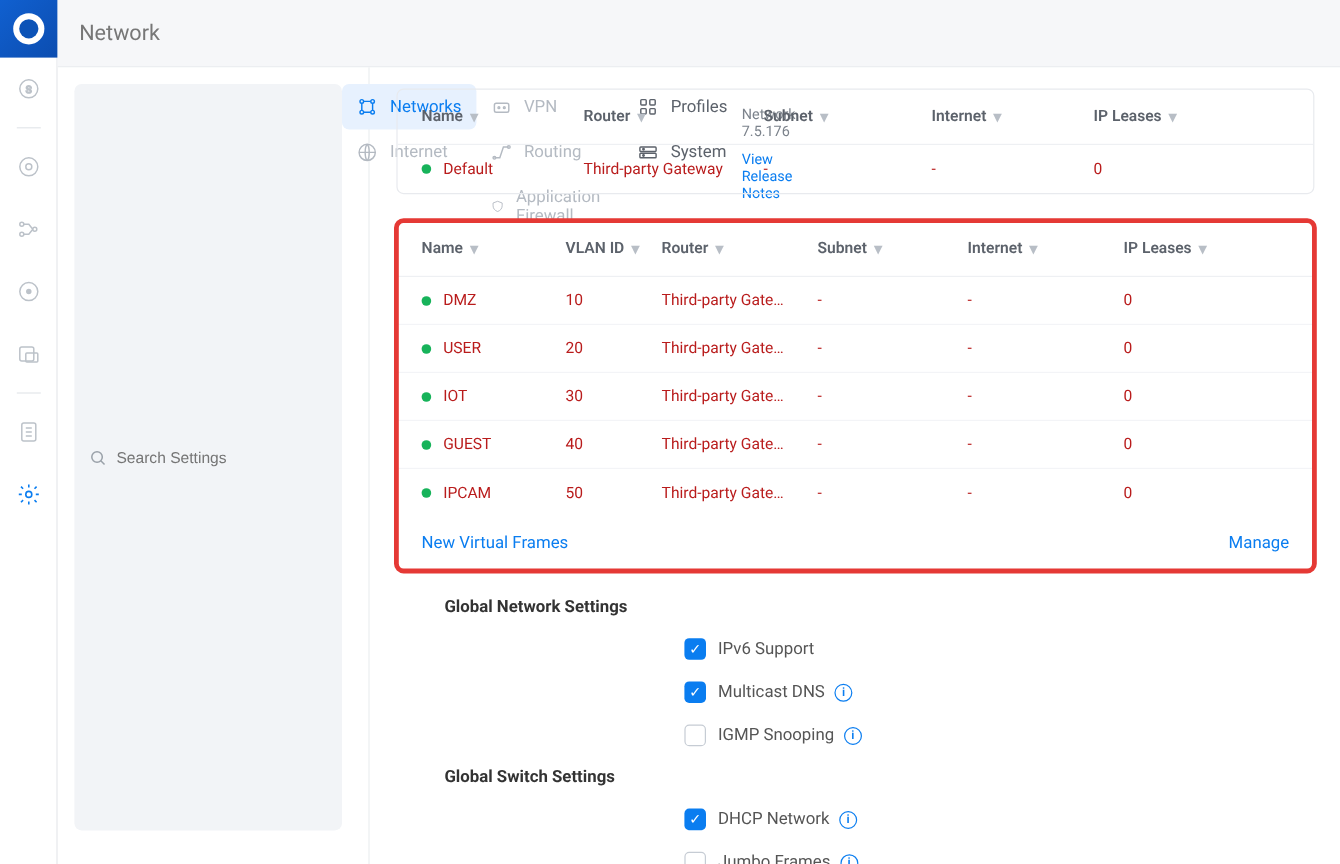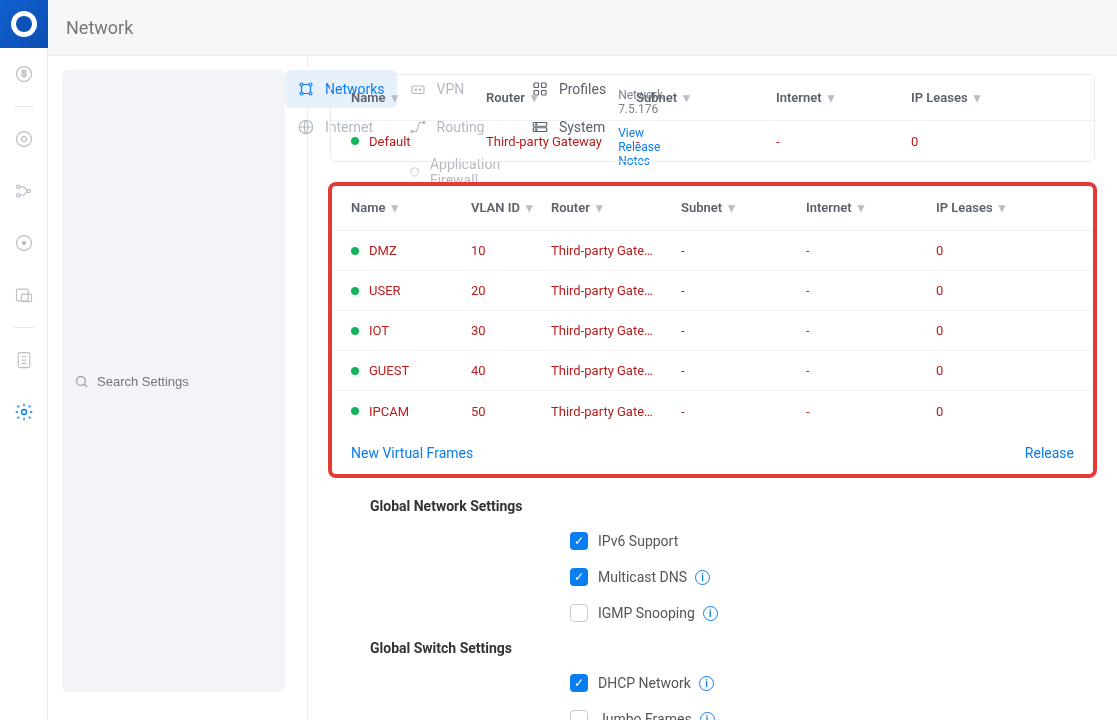--- a/index.html
+++ b/index.html
@@ -373,21 +373,21 @@
                 </div>
                 <div class="td c-vlan">50</div>
                 <div class="td c-router ellips">Third-party Gate…</div>
                 <div class="td c-subnet">-</div>
                 <div class="td c-internet">-</div>
                 <div class="td c-leases">0</div>
               </div>
             </div>
           <div class="card-actions">
             <span class="link">New Virtual Frames</span>
-            <span class="link">Release</span>
+            <span class="link">Manage</span>
           </div>
         </div>
 
         <div class="section-heading">Global Network Settings</div>
         <div id="gn-body">
             <div class="setting-row">
               <span class="chk checked"></span>
               <span class="setting-label">IPv6 Support</span>
             </div>
             <div class="setting-row">

